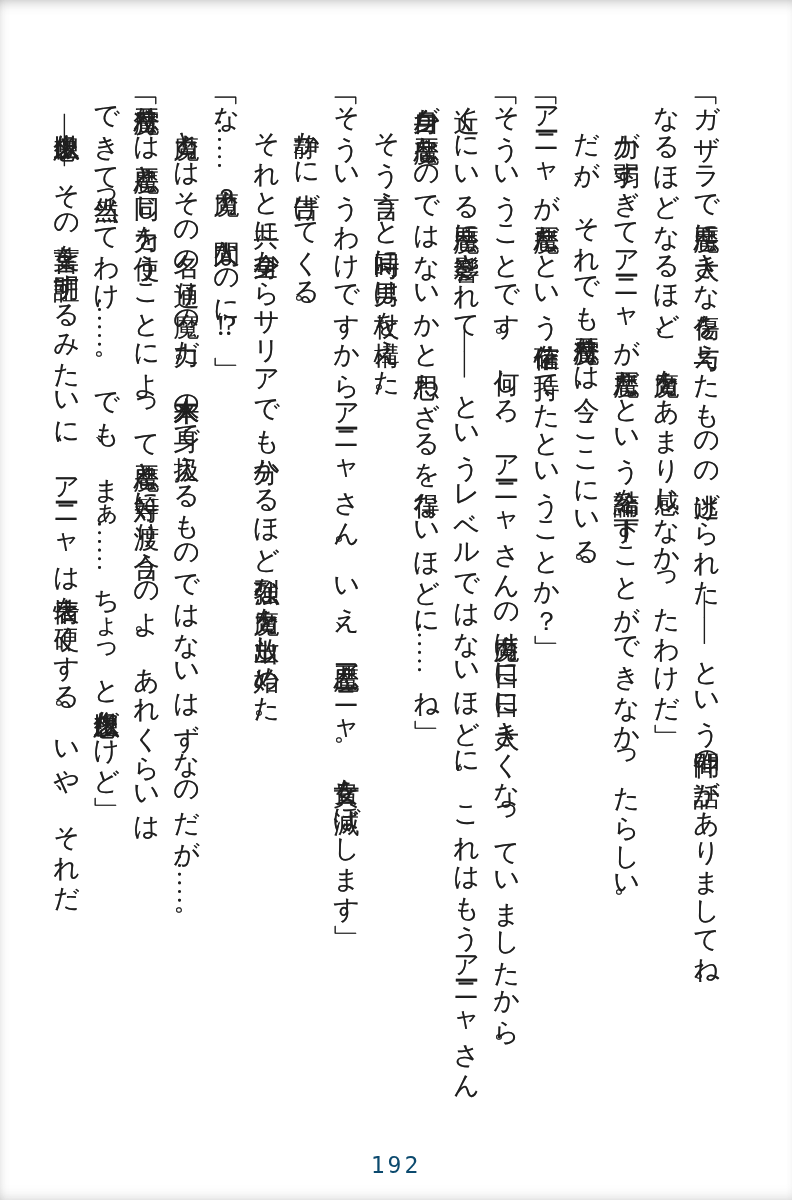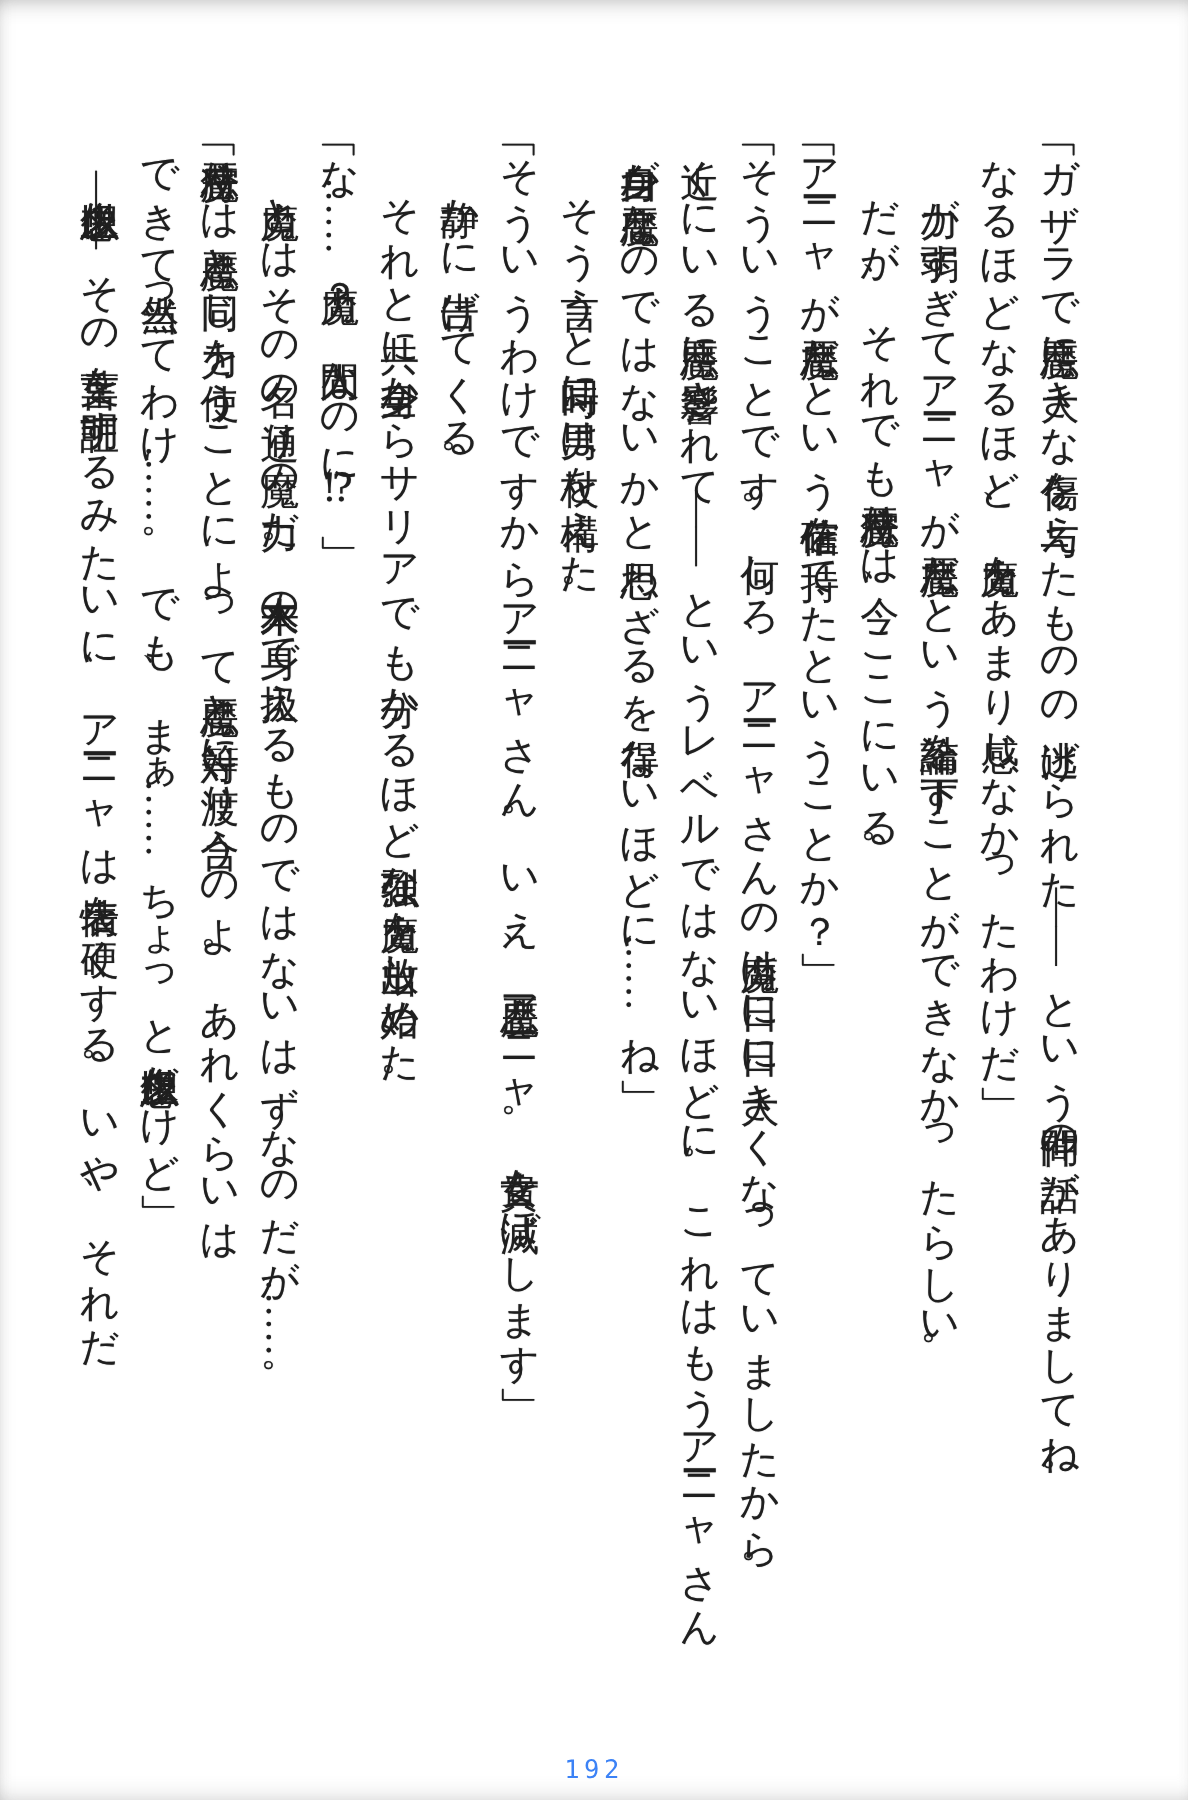--- a/index.html
+++ b/index.html
@@ -37,26 +37,26 @@
     white-space: nowrap;
     margin: 0;
   }
   .text-line.indent {
     text-indent: 1em;
   }
   .page-number {
     position: absolute;
     left: 0;
     right: 0;
-    bottom: 10px;
+    bottom: 22px;
     text-align: center;
     font-family: "DejaVu Sans Mono", "Liberation Mono", monospace;
-    font-size: 17px;
+    font-size: 23px;
     letter-spacing: 3px;
-    color: #3b82f6;
+    color: #0c4a6e;
   }
 </style>
 </head>
 <body>
 
 <div class="scan-page">
   <div class="text-block" id="text-block">
       <div class="text-line">「ガザラで悪魔に大きな傷を与えたものの逃げられた——という仲間の話がありましてね。</div>
       <div class="text-line">なるほどなるほど、魔力をあまり感じなかったわけだ」</div>
       <div class="text-line indent">力が弱すぎてアーニャが悪魔だという結論を下すことができなかったらしい。</div>

